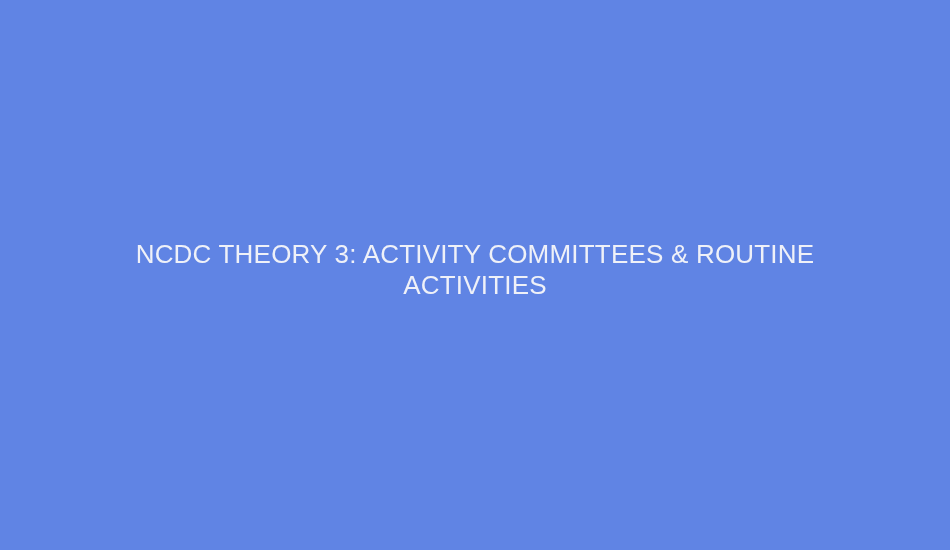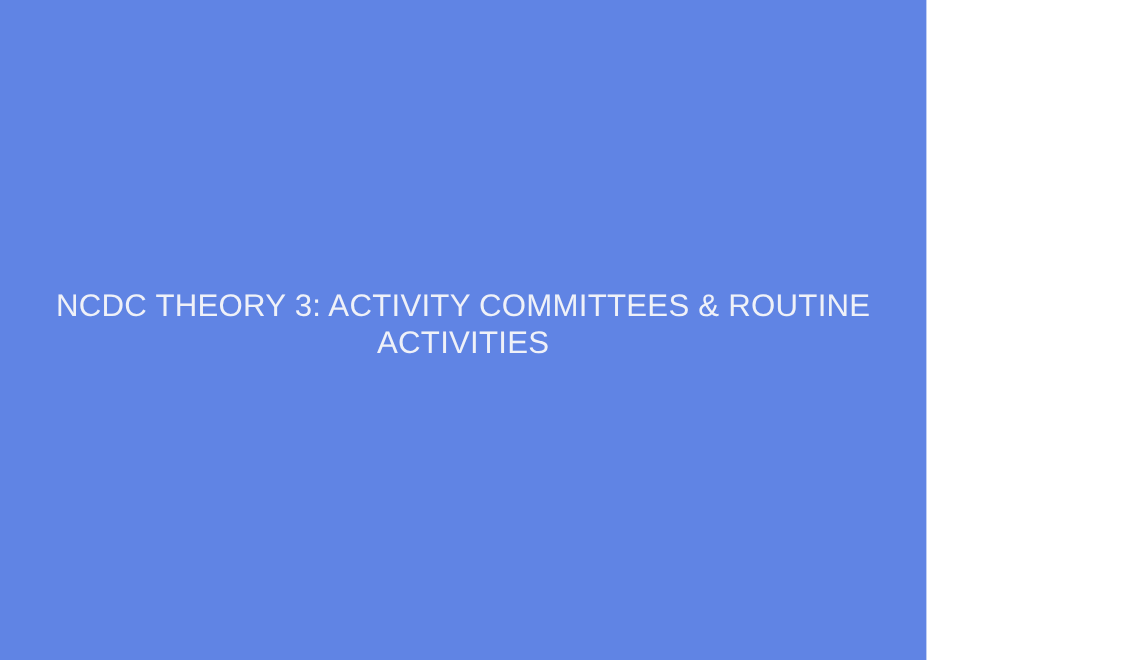--- a/index.html
+++ b/index.html
@@ -9,21 +9,21 @@
 
   body {
     width: 950px;
     height: 550px;
     overflow: hidden;
     font-family: "Liberation Sans", sans-serif;
   }
 
   #slide-root {
     position: relative;
-    width: 772px;
+    width: 950px;
     height: 550px;
     box-sizing: border-box;
     display: flex;
     align-items: center;
     justify-content: center;
   }
 
   .title-block {
     width: 760px;
     margin-top: -10px;

